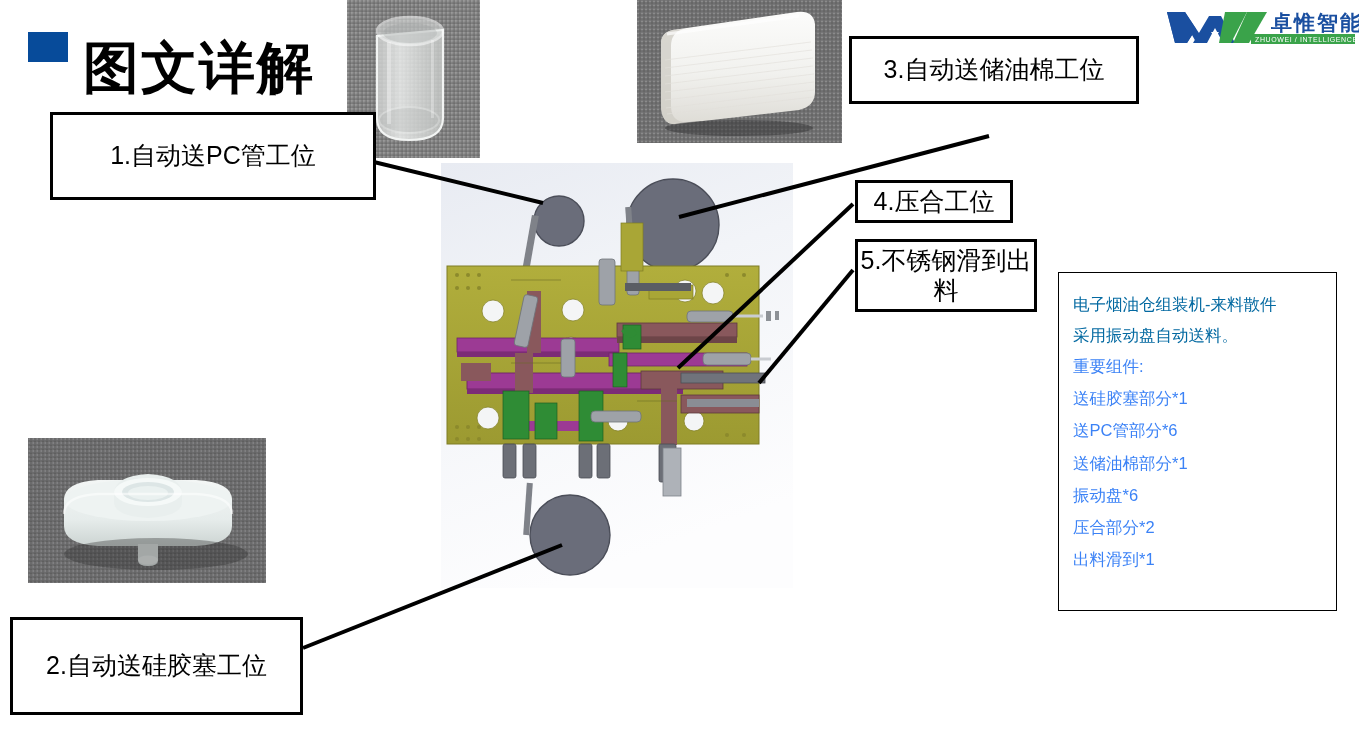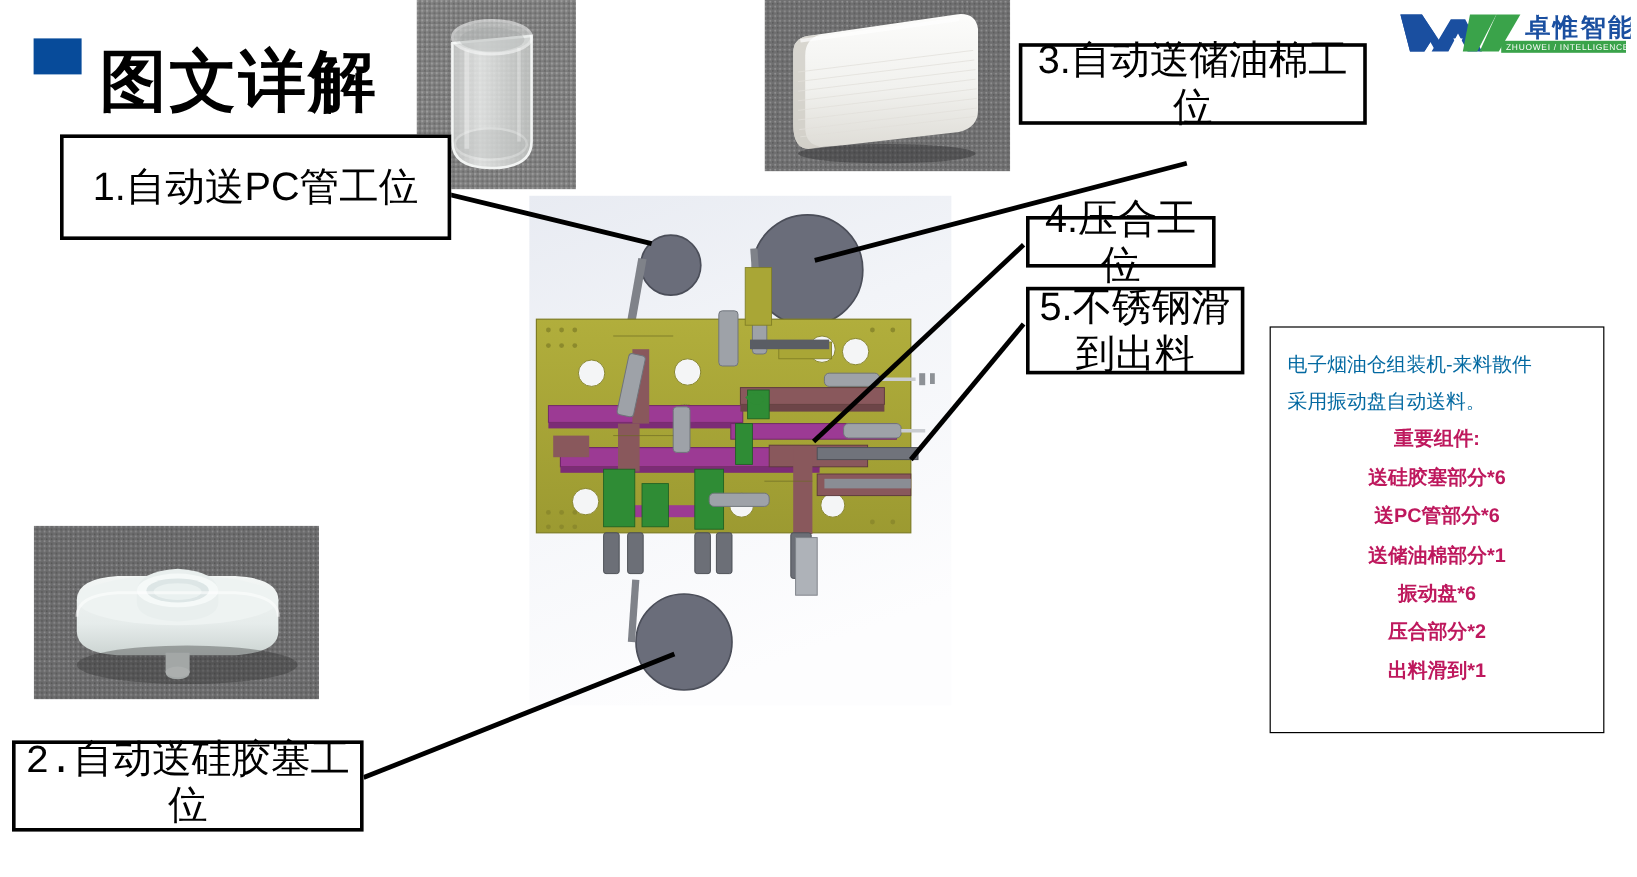--- a/index.html
+++ b/index.html
@@ -29,39 +29,39 @@
 
   
   .callout{
     position:absolute;
     border:3px solid #000;
     background:#ffffff;
     box-sizing:border-box;
     display:flex;align-items:center;justify-content:center;
     text-align:center;
     color:#000;
-    font-size:33px;
+    font-size:25px;
     line-height:1.18;
     z-index:40;
   }
   #callout-1{left:50px;  top:112px; width:326px; height:88px;}
-  #callout-2{left:10px;  top:617px; width:293px; height:76px;font-family:Liberation Mono, monospace;}
+  #callout-2{left:10px;  top:617px; width:293px; height:98px;}
   #callout-3{left:849px; top:36px;  width:290px; height:68px;}
   #callout-4{left:855px; top:180px; width:158px; height:43px;}
   #callout-5{left:855px; top:239px; width:182px; height:73px;}
 
   
   .info-panel{
     position:absolute;left:1058px;top:272px;width:279px;height:339px;
     border:1px solid #000;background:#fff;box-sizing:border-box;
     padding:16px 14px 0 14px;
     z-index:40;
   }
   .info-line{font-size:16.5px;color:#0369a1;line-height:1.85;white-space:nowrap;}
-  .info-line.accent{color:#be185d;font-weight:bold;line-height:1.95;text-align:center;}
+  .info-line.accent{color:#3b82f6;font-weight:normal;line-height:1.95;}
 
   
   .photo{position:absolute;overflow:hidden;z-index:30;}
   #photo-pc-tube{left:347px;top:0px;width:133px;height:158px;}
   #photo-oil-cotton{left:637px;top:0px;width:205px;height:143px;}
   #photo-silicone-plug{left:28px;top:438px;width:238px;height:145px;}
 
   
   #cad-render{position:absolute;left:441px;top:163px;width:352px;height:425px;z-index:10;}
 
@@ -342,21 +342,21 @@
     <span>4.压合工位</span>
   </div>
   <div class="callout" id="callout-5">
     <span>5.不锈钢滑到出料</span>
   </div>
 
   <div class="info-panel">
     <div class="info-line">电子烟油仓组装机-来料散件</div>
     <div class="info-line">采用振动盘自动送料。</div>
     <div class="info-line accent">重要组件:</div>
-    <div class="info-line accent">送硅胶塞部分*6</div>
+    <div class="info-line accent">送硅胶塞部分*1</div>
     <div class="info-line accent">送PC管部分*6</div>
     <div class="info-line accent">送储油棉部分*1</div>
     <div class="info-line accent">振动盘*6</div>
     <div class="info-line accent">压合部分*2</div>
     <div class="info-line accent">出料滑到*1</div>
   </div>
 
 </div>
 
 </body></html>

